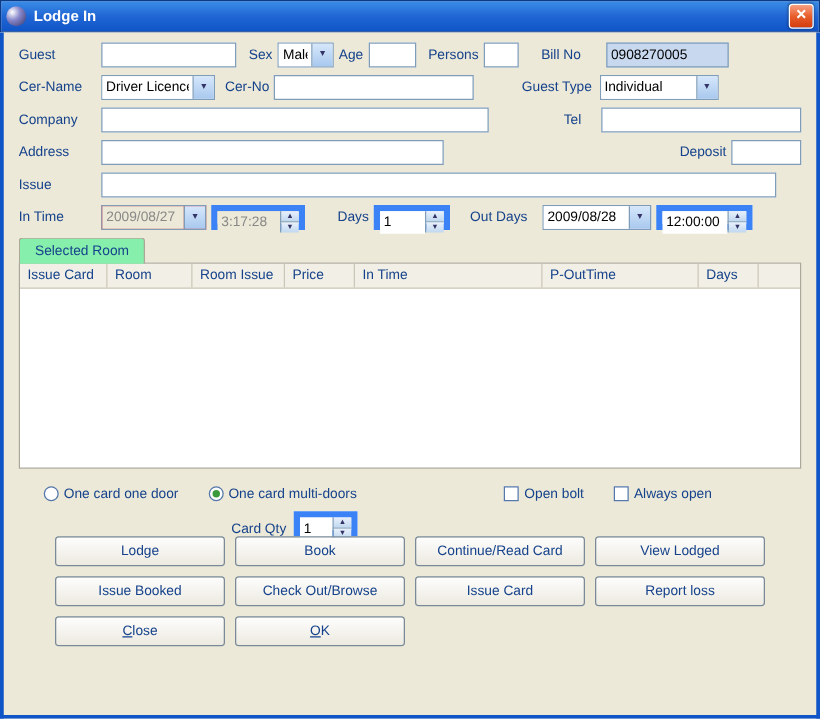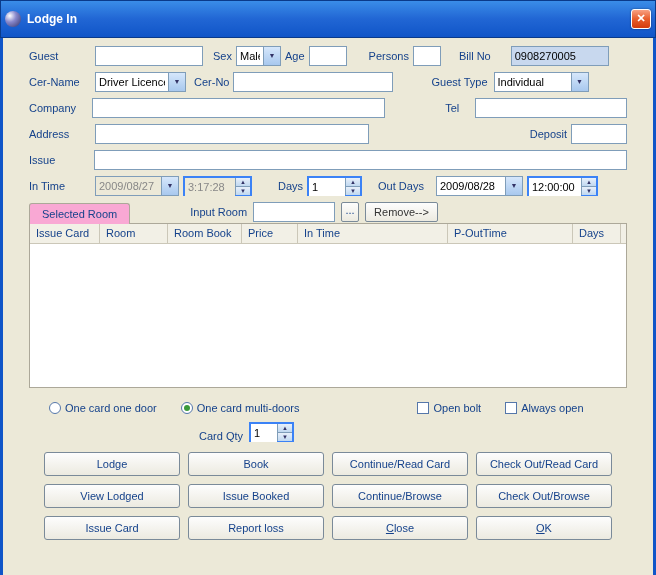--- a/index.html
+++ b/index.html
@@ -7,21 +7,21 @@
     margin: 0;
     padding: 0;
     font-family: Tahoma, Arial, sans-serif;
     font-size: 11px;
     background: #fff;
     width: 656px;
     height: 575px;
     overflow: hidden;
   }
   .titlebar {
-    height: 38px;
+    height: 26px;
     background: linear-gradient(to bottom, #3a8de8 0%, #2166d4 50%, #1055c8 100%);
     border: 1px solid #0a3a8a;
     display: flex;
     align-items: center;
     padding: 0 4px;
     color: white;
     font-weight: bold;
     font-size: 12px;
   }
   .titlebar-icon {
@@ -45,21 +45,21 @@
     text-align: center;
     line-height: 17px;
     cursor: pointer;
     box-shadow: 0 0 2px rgba(0,0,0,0.5);
   }
   .window-body {
     background: #ece9d8;
     border: 3px solid #1055c8;
     border-top: none;
     height: 549px;
-    padding: 8px 26px;
+    padding: 8px 12px;
     color: #15428b;
     position: relative;
   }
   .row {
     display: flex;
     align-items: center;
     margin-bottom: 6px;
     gap: 4px;
   }
   .lbl {
@@ -75,21 +75,21 @@
     font-family: inherit;
   }
   input.ro {
     background: #ece9d8;
   }
   input.bill {
     background: #c8d8ee;
   }
   .spin-wrap {
     display: inline-flex;
-    border: 2px solid #3b82f6;
+    border: 5px solid #3b82f6;
     height: 20px;
     background: #fff;
   }
   .spin-wrap input {
     border: none;
     width: 40px;
     height: 18px;
   }
   .spin-btns {
     width: 15px;
@@ -116,21 +116,21 @@
   .combo {
     display:inline-flex;border:1px solid #7f9db9;height:20px;background:#fff;
   }
   .combo input{border:none;height:18px;}
   .tab-strip {
     display:flex;
     margin-top: 6px;
     align-items: flex-end;
   }
   .tab {
-    background:#f9a8d4;
+    background:#86efac;
     border:1px solid #aca899;
     border-bottom:none;
     padding:4px 12px;
     border-radius:3px 3px 0 0;
     position:relative;
     z-index:2;
     color:#15428b;
   }
   .tab-row-right{
     flex:1;display:flex;align-items:center;gap:6px;padding-left:60px;padding-bottom:2px;
@@ -156,21 +156,21 @@
     width:12px;height:12px;border:1px solid #5577aa;border-radius:50%;background:#fff;display:inline-flex;align-items:center;justify-content:center;
   }
   .radio-ind.on::after{content:"";width:6px;height:6px;border-radius:50%;background:#3b9a3b;}
   .check-ind{
     width:12px;height:12px;border:1px solid #5577aa;background:#fff;display:inline-block;
   }
   .qty-row{
     margin-top:8px;display:flex;align-items:flex-end;gap:6px;padding-left:170px;
   }
   .btn-grid{
-    margin-top:10px;display:grid;grid-template-columns:repeat(4,136px);gap:8px 8px;justify-content:center;
+    display:grid;grid-template-columns:repeat(4,136px);gap:8px 8px;justify-content:center;
   }
   .btn{
     height:24px;border:1px solid #7a8a99;border-radius:3px;
     background:linear-gradient(#fdfdfd,#eceae0);
     color:#15428b;text-align:center;line-height:22px;cursor:pointer;
   }
   .smallbtn{
     border:1px solid #7a8a99;border-radius:2px;background:linear-gradient(#fdfdfd,#eceae0);
     color:#333;padding:2px 8px;cursor:pointer;height:20px;line-height:15px;
   }
@@ -194,21 +194,21 @@
   <div class="row">
     <span class="lbl" style="width:62px">Guest</span>
     <input type="text" style="width: 108px;" value="">
     <span class="lbl" style="margin-left:6px">Sex</span>
     <div class="combo">
       <input type="text" style="width: 26px;" value="Male">
       <div class="dropbtn">▼</div>
     </div>
     <span class="lbl">Age</span>
     <input type="text" style="width: 38px;" value="">
-    <span class="lbl" style="margin-left:18px">Persons</span>
+    <span class="lbl" style="margin-left:6px">Persons</span>
     <input type="text" style="width: 28px;" value="">
     <span class="lbl" style="margin-left:14px">Bill No</span>
     <input type="text" class="bill" style="width: 98px; margin-left: 16px;" value="0908270005">
   </div>
 
   <div class="row">
     <span class="lbl" style="width:62px">Cer-Name</span>
     <div class="combo">
       <input type="text" style="width: 72px;" value="Driver Licence">
       <div class="dropbtn">▼</div>
@@ -272,33 +272,27 @@
       <input type="text" style="width: 52px;" value="12:00:00">
       <div class="spin-btns">
           <div>▲</div>
           <div>▼</div>
         </div>
     </div>
   </div>
 
   <div class="tab-strip">
     <div class="tab">Selected Room</div>
-    <div class="tab-row-right">
-      <span class="lbl">Input Room</span>
-      <input type="text" style="width: 82px;" value="">
-      <div class="dots-btn">...</div>
-      <div class="smallbtn">Remove--&gt;</div>
-    </div>
   </div>
 
   <div class="table-area">
     <div class="thead">
       <div class="th" style="width:70px">Issue Card</div>
       <div class="th" style="width:68px">Room</div>
-      <div class="th" style="width:74px">Room Book</div>
+      <div class="th" style="width:74px">Room Issue</div>
       <div class="th" style="width:56px">Price</div>
       <div class="th" style="width:150px">In Time</div>
       <div class="th" style="width:125px">P-OutTime</div>
       <div class="th" style="width:48px">Days</div>
     </div>
   </div>
 
   <div class="options-row">
     <span class="radio">
       <span class="radio-ind"></span>
@@ -327,25 +321,23 @@
           <div>▲</div>
           <div>▼</div>
         </div>
     </div>
   </div>
 
   <div class="btn-grid">
     <div class="btn">Lodge</div>
     <div class="btn">Book</div>
     <div class="btn">Continue/Read Card</div>
-    <div class="btn">Check Out/Read Card</div>
 
     <div class="btn">View Lodged</div>
     <div class="btn">Issue Booked</div>
-    <div class="btn">Continue/Browse</div>
     <div class="btn">Check Out/Browse</div>
 
     <div class="btn">Issue Card</div>
     <div class="btn">Report loss</div>
     <div class="btn"><span class="ul">C</span><span>lose</span></div>
     <div class="btn"><span class="ul">O</span><span>K</span></div>
   </div>
 
 </div>
 

